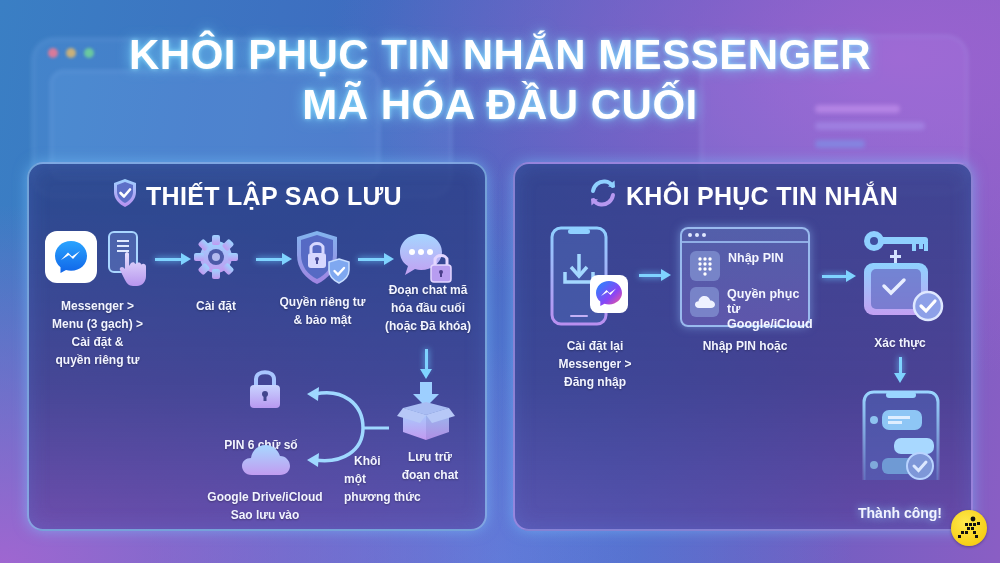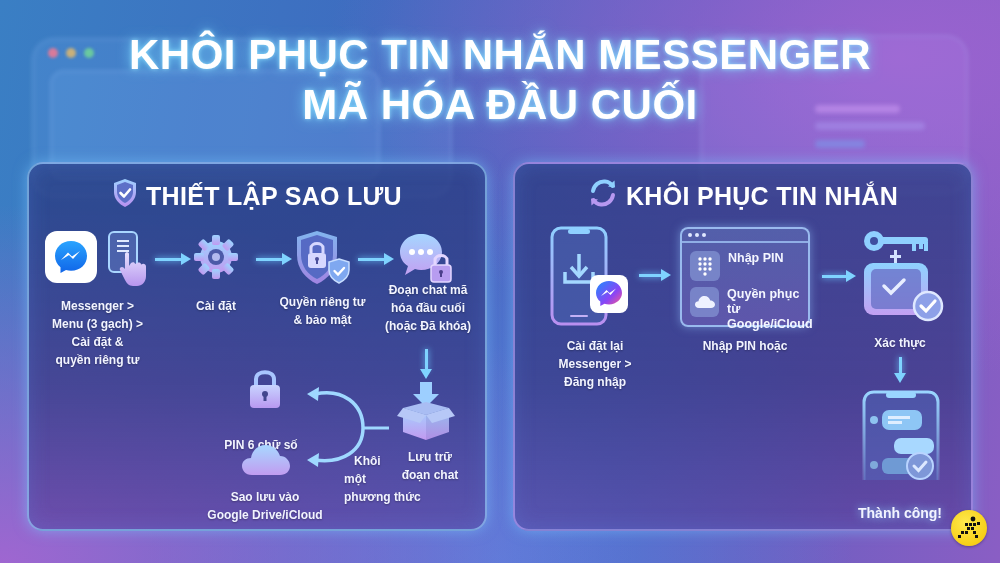--- a/index.html
+++ b/index.html
@@ -287,22 +287,22 @@
     <defs>
         <linearGradient id="gcl" x1="0" y1="0" x2="0" y2="1">
           <stop offset="0" stop-color="#a8d8ff"></stop>
           <stop offset="1" stop-color="#c19cf0"></stop>
         </linearGradient>
       </defs>
     <path d="M12 34 C5 34 2 29 2 25 C2 20 6 17 11 17 C12 9 18 4 26 4 C33 4 38 9 40 15 C46 15 50 20 50 25 C50 30 46 34 40 34 Z" fill="url(#gcl)"></path>
   </svg>
 </div>
 <div class="label" style="left:190px;top:488px;width:150px;">
+  <div>Google Drive/iCloud</div>
   <div>Sao lưu vào</div>
-  <div>Google Drive/iCloud</div>
 </div>
 
 <div class="panel right">
   <div class="panel-head">
     <span>
       <svg width="30" height="30" viewBox="0 0 30 30">
         <path d="M5 13 C6 7 11 3 17 3.5 C20 3.8 23 5.5 24.5 8" stroke="#8fd0ff" stroke-width="4" fill="none" stroke-linecap="round"></path>
         <path d="M20 8.5 L27 9.5 L26.5 2.5 Z" fill="#8fd0ff"></path>
         <path d="M25 17 C24 23 19 27 13 26.5 C10 26.2 7 24.5 5.5 22" stroke="#b798f0" stroke-width="4" fill="none" stroke-linecap="round"></path>
         <path d="M10 21.5 L3 20.5 L3.5 27.5 Z" fill="#b798f0"></path>

